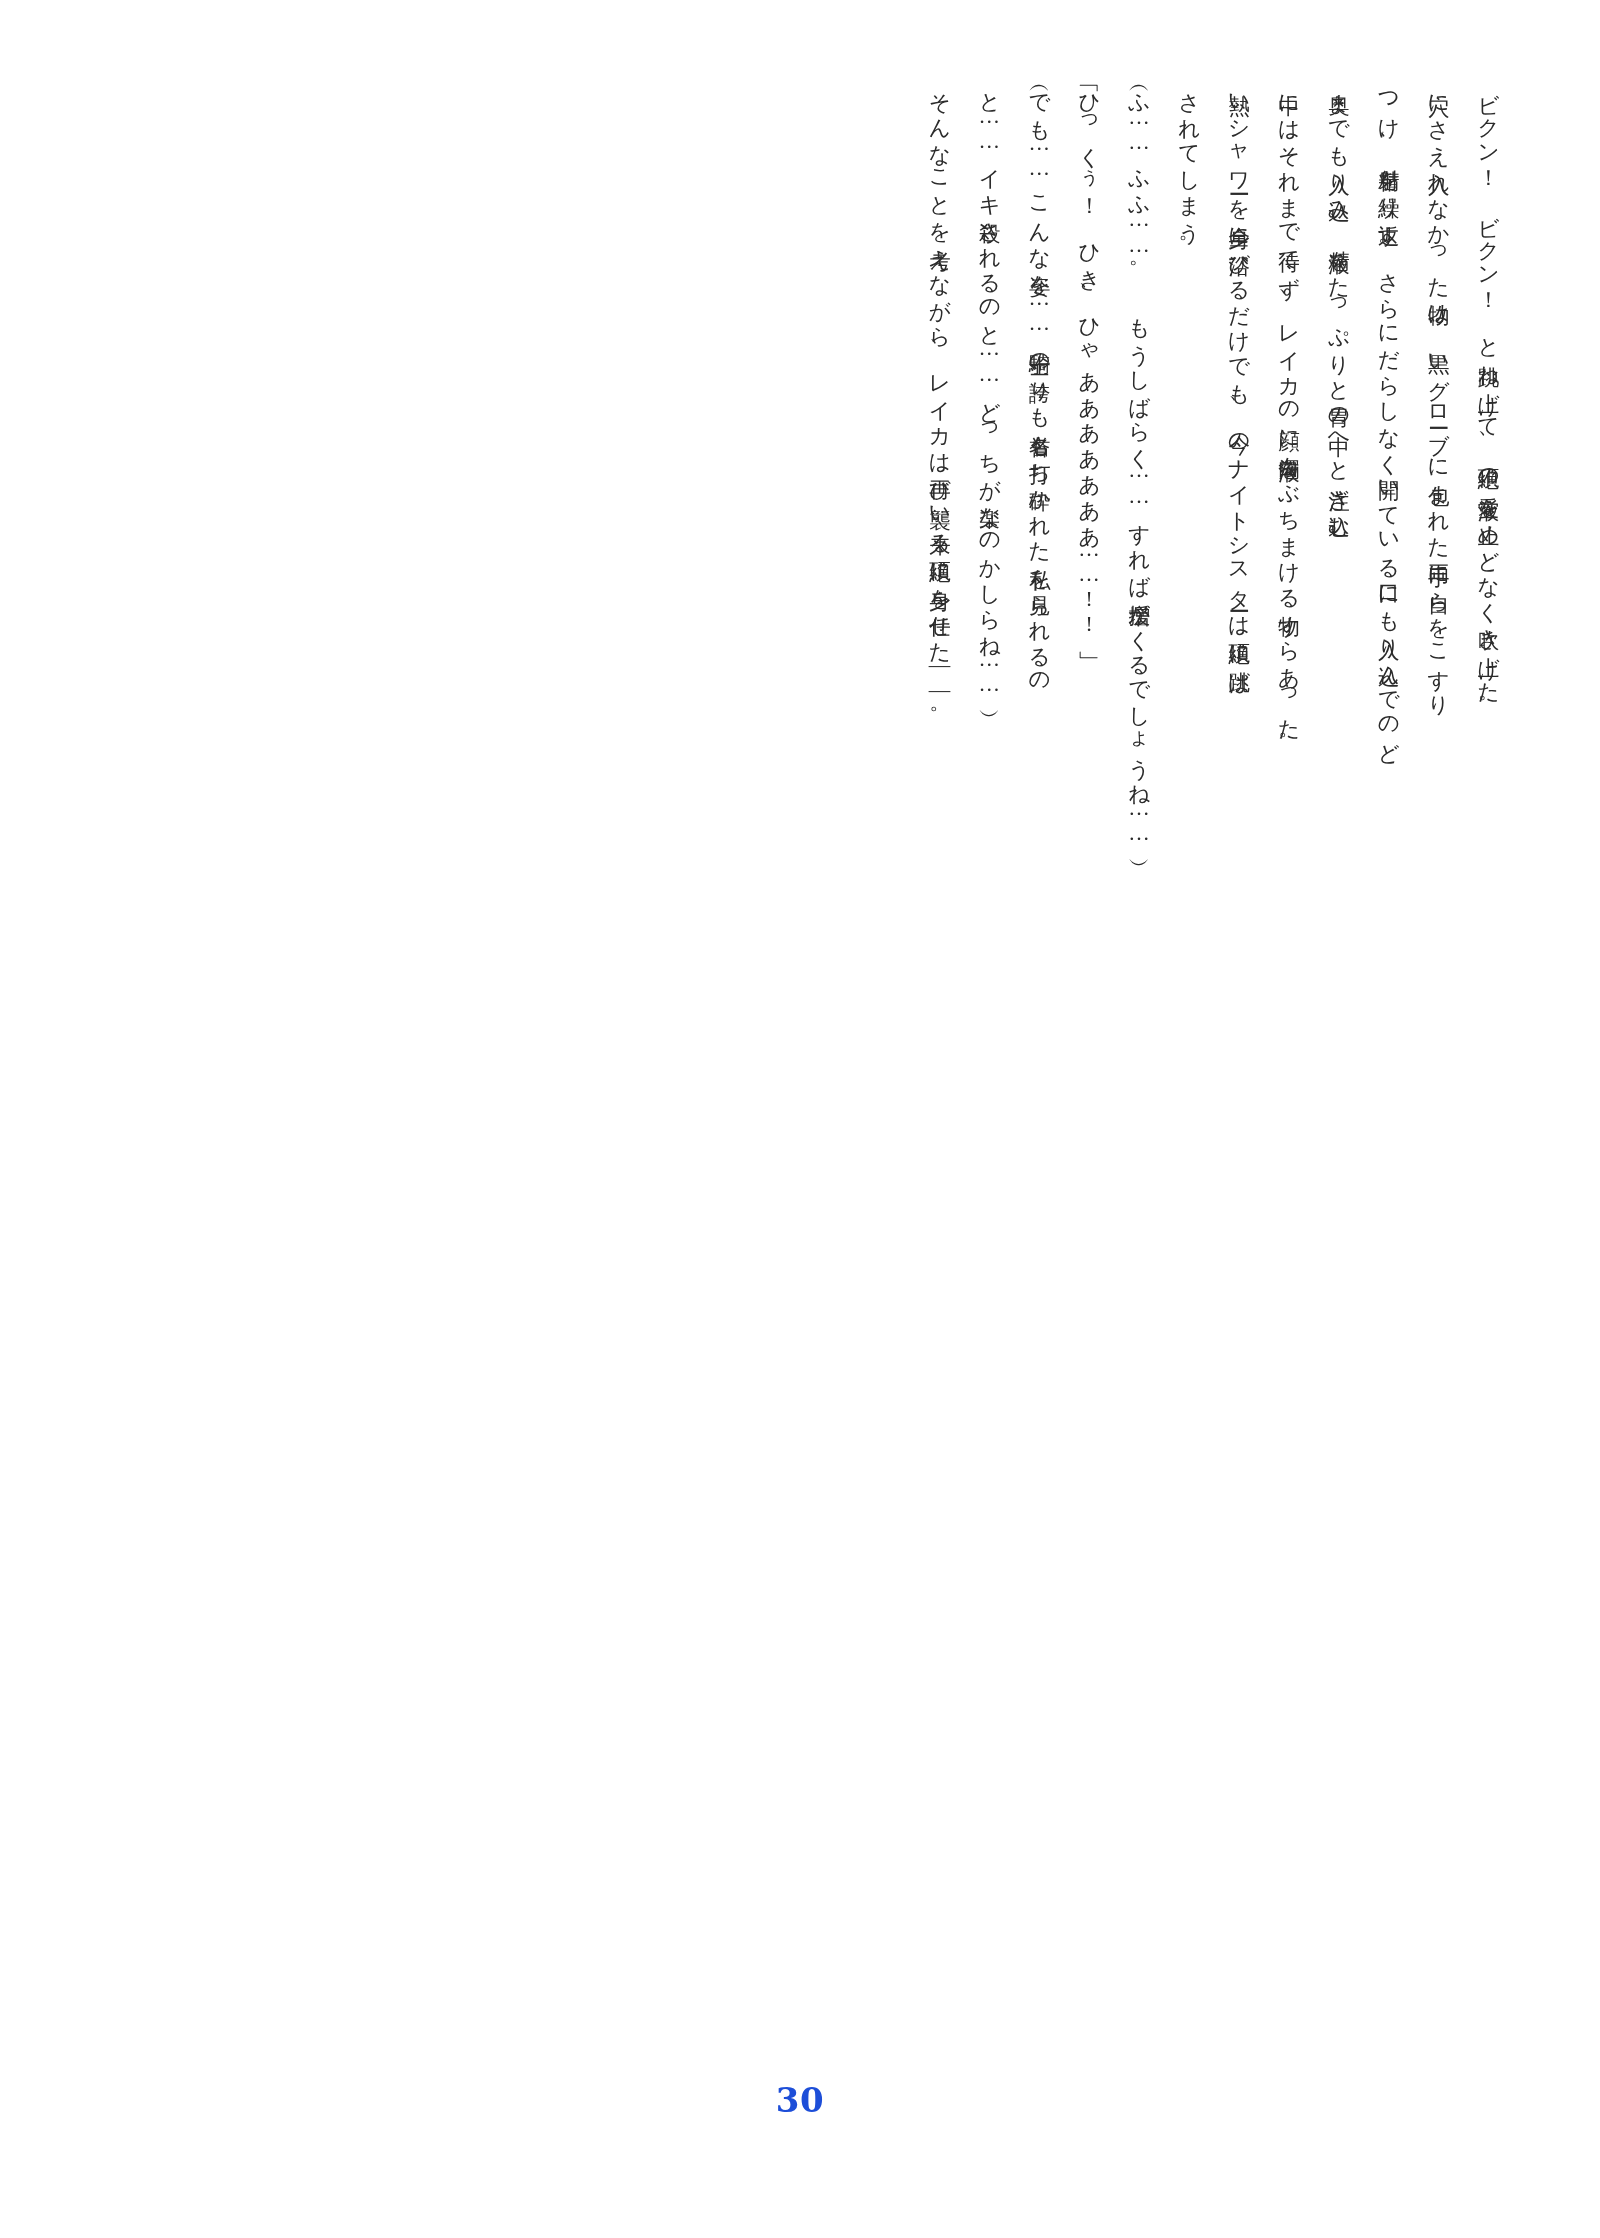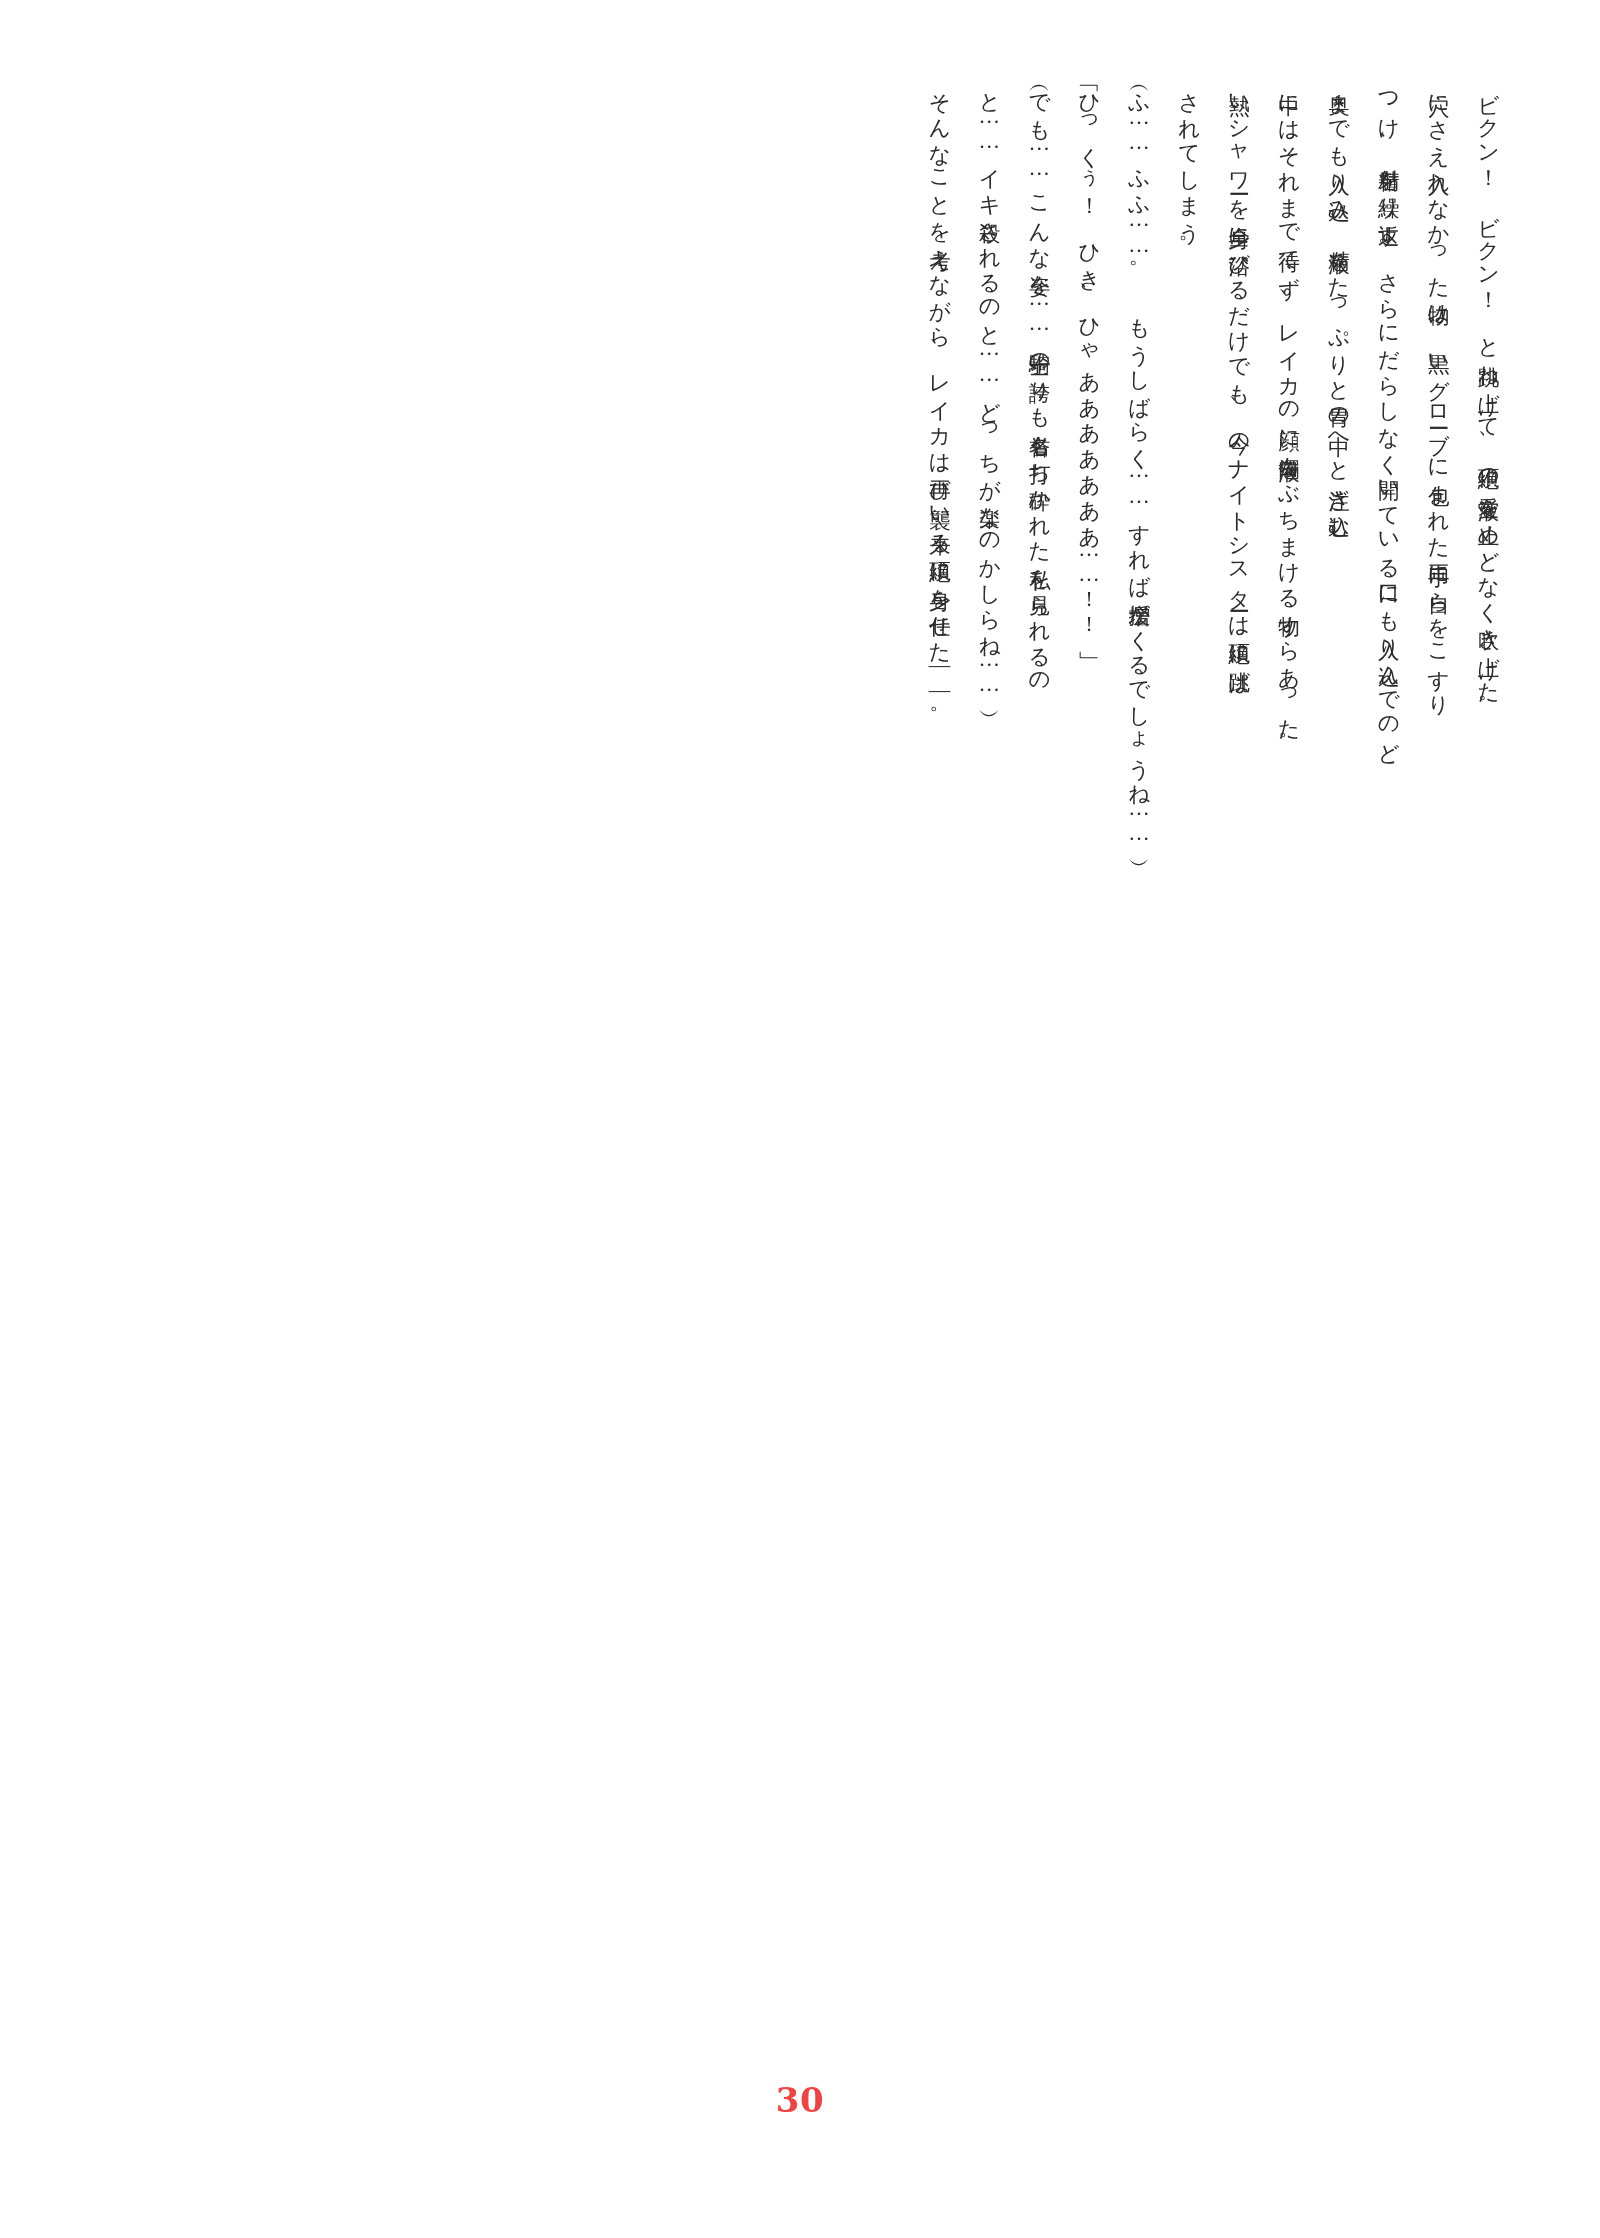--- a/index.html
+++ b/index.html
@@ -41,21 +41,21 @@
   
   .folio {
     position: absolute;
     left: 0;
     right: 0;
     top: 2080px;
     text-align: center;
     font-family: "DejaVu Serif", "Liberation Serif", serif;
     font-weight: 700;
     font-size: 34px;
-    color: #ef4444;
+    color: #1d4ed8;
     letter-spacing: 0.02em;
   }
 </style>
 </head>
 <body>
 
 <div class="page">
 
   <div class="vtext">
     <p>ビクン！　ビクン！　と跳ね上げて、絶頂の愛液を止めどなく吹き上げた。</p>

